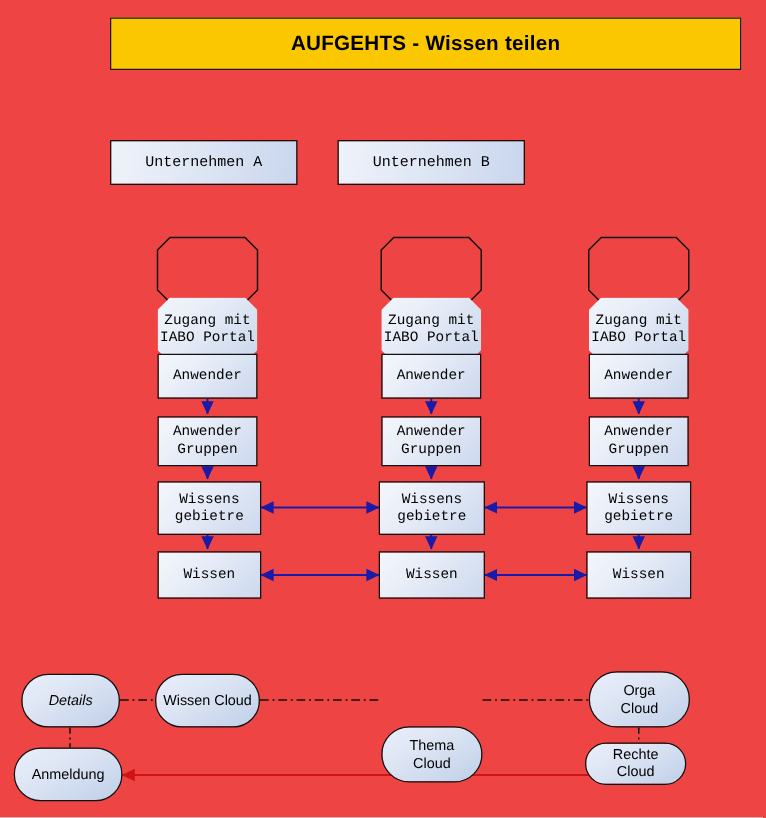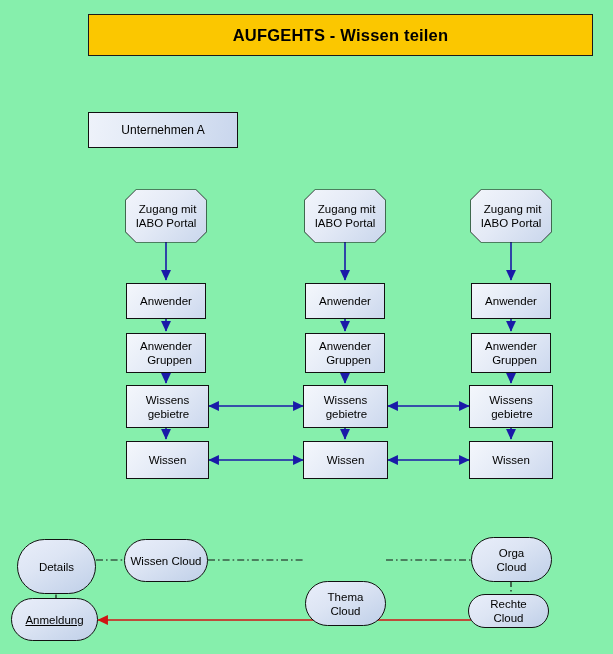--- a/index.html
+++ b/index.html
@@ -9,21 +9,21 @@
     background: #ffffff;
   }
   body {
     font-family: "Liberation Sans", sans-serif;
     color: #000000;
   }
   #canvas {
     position: relative;
     width: 613px;
     height: 654px;
-    background: #86efac;
+    background: #ef4444;
     overflow: hidden;
   }
 
   
   #connectors {
     position: absolute;
     left: 0;
     top: 0;
     width: 613px;
     height: 654px;
@@ -55,22 +55,23 @@
 
   
   .gbox {
     position: absolute;
     box-sizing: border-box;
     border: 1px solid #111111;
     background: linear-gradient(135deg, #f4f7fc 0%, #e6ecf7 42%, #ccd8ee 100%);
     display: flex;
     align-items: center;
     justify-content: center;
-    text-align: right;
+    text-align: center;
     z-index: 2;
+    font-family: Liberation Mono, monospace;
   }
   .gbox .lbl {
     font-size: 11.5px;
     line-height: 14px;
     color: #000000;
     white-space: pre-line;
   }
 
   
   .company-box {
@@ -78,20 +79,21 @@
     background: linear-gradient(100deg, #eef2fa 0%, #e3eaf6 35%, #c9d6ed 100%);
   }
   .company-box .lbl { font-size: 12px; }
 
   
   .flag-box {
     background: linear-gradient(135deg, #f2f5fb 0%, #e4eaf6 45%, #c9d6ec 100%);
     border: none;
     -webkit-clip-path: polygon(10px 0, calc(100% - 10px) 0, 100% 10px, 100% calc(100% - 10px), calc(100% - 10px) 100%, 10px 100%, 0 calc(100% - 10px), 0 10px);
     clip-path: polygon(10px 0, calc(100% - 10px) 0, 100% 10px, 100% calc(100% - 10px), calc(100% - 10px) 100%, 10px 100%, 0 calc(100% - 10px), 0 10px);
+    margin-top: 48px;
   }
 
   
   .pill {
     position: absolute;
     box-sizing: border-box;
     border: 1.4px solid #111111;
     border-radius: 999px;
     background: linear-gradient(150deg, #e9eefa 0%, #dde5f4 40%, #bfcfe8 100%);
     display: flex;
@@ -178,20 +180,23 @@
     </g>
   </svg>
 
   <div class="title-banner">
     <span class="title-banner-text">AUFGEHTS - Wissen teilen</span>
   </div>
 
   <div class="gbox company-box" style="left:88px;  top:112px; width:150px;">
     <span class="lbl">Unternehmen A</span>
   </div>
+  <div class="gbox company-box" style="left:270px; top:112px; width:150px;">
+    <span class="lbl">Unternehmen B</span>
+  </div>
 
   <div class="gbox flag-box" style="left:126px; top:190px; width:80px; height:52px;">
     <span class="lbl">Zugang mit
 IABO Portal</span>
   </div>
   <div class="gbox" style="left:126px; top:283px; width:80px; height:36px;">
     <span class="lbl">Anwender</span>
   </div>
   <div class="gbox" style="left:126px; top:333px; width:80px; height:40px;">
     <span class="lbl">Anwender
@@ -236,36 +241,36 @@
 Gruppen</span>
   </div>
   <div class="gbox" style="left:469px; top:385px; width:84px; height:43px;">
     <span class="lbl">Wissens
 gebietre</span>
   </div>
   <div class="gbox" style="left:469px; top:441px; width:84px; height:38px;">
     <span class="lbl">Wissen</span>
   </div>
 
-  <div class="pill" style="left:17px;  top:539px; width:79px; height:55px;">
+  <div class="pill" style="left:17px;  top:539px; width:79px; height:43px;font-style:italic;">
     <span class="lbl">Details</span>
   </div>
   <div class="pill" style="left:124px; top:539px; width:84px; height:43px;">
     <span class="lbl">Wissen Cloud</span>
   </div>
   <div class="pill" style="left:305px; top:537px; width:81px; height:45px;margin-top:44px;">
     <span class="lbl">Thema
 Cloud</span>
   </div>
   <div class="pill" style="left:471px; top:537px; width:81px; height:45px;">
     <span class="lbl">Orga
 Cloud</span>
   </div>
 
-  <div class="pill" style="left:11px;  top:598px; width:87px; height:43px;text-decoration:underline;">
+  <div class="pill" style="left:11px;  top:598px; width:87px; height:43px;">
     <span class="lbl">Anmeldung</span>
   </div>
   <div class="pill" style="left:468px; top:594px; width:81px; height:34px;">
     <span class="lbl">Rechte
 Cloud</span>
   </div>
 
 </div>
 
 </body></html>

